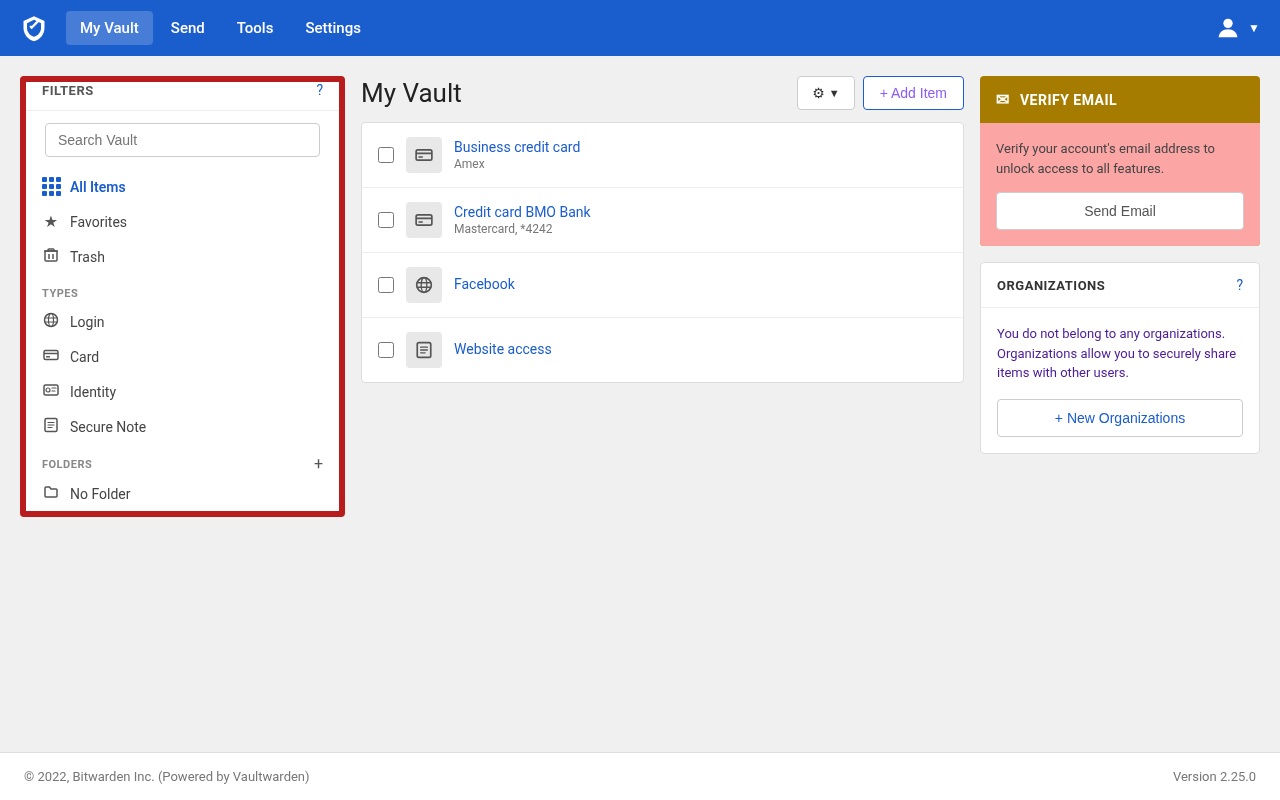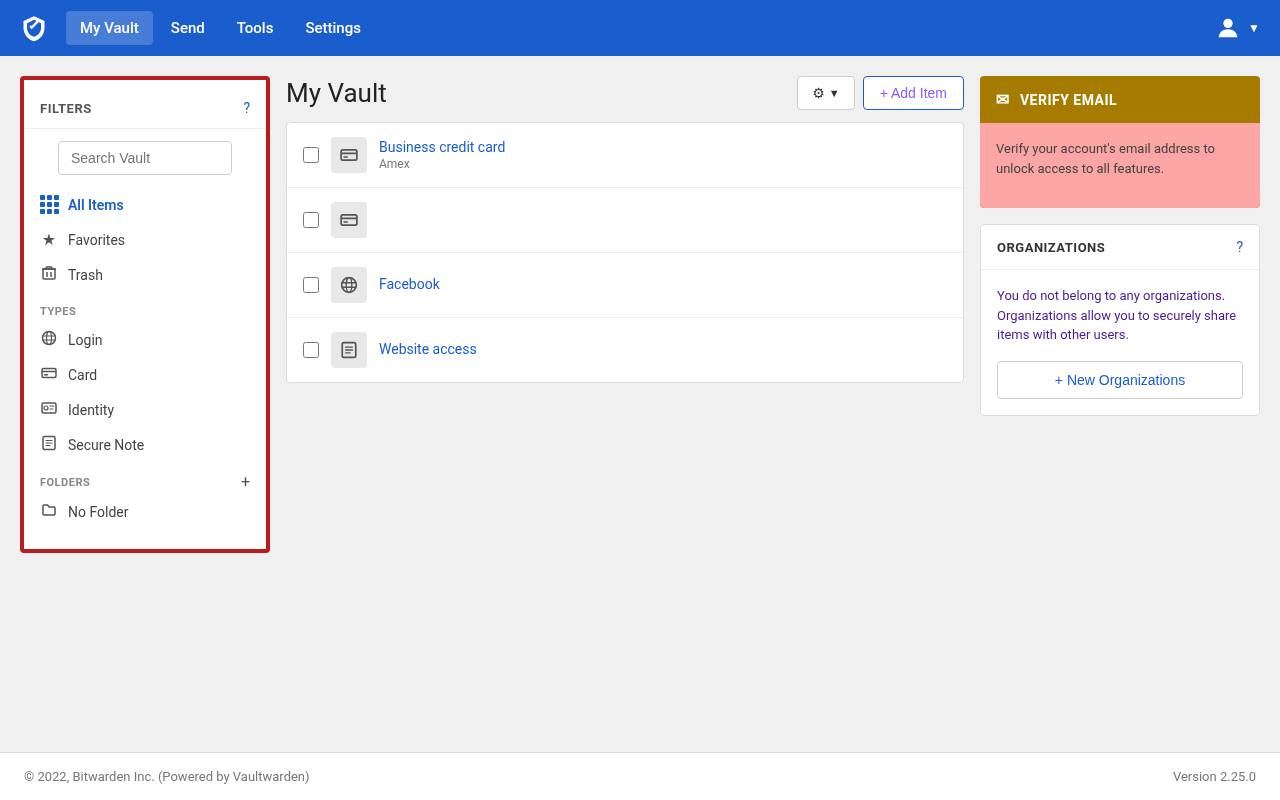--- a/index.html
+++ b/index.html
@@ -43,44 +43,44 @@
       padding: 20px;
       gap: 16px;
       max-width: 1280px;
       width: 100%;
       margin: 0 auto;
     }
 
     
     .sidebar {
       background: #fff;
-      border: 4px solid #b91c1c;
-      border-radius: 4px;
-      width: 250px;
+      border: 6px solid #b91c1c;
+      border-radius: 4px;
+      width: 325px;
       flex-shrink: 0;
-      padding: 20px 0;
+      padding: 0 0;
       align-self: flex-start;
     }
     .sidebar-header {
       display: flex;
       align-items: center;
       justify-content: space-between;
       padding: 0 16px 12px 16px;
       border-bottom: 1px solid #eee;
     }
     .sidebar-title {
       font-size: 13px;
       font-weight: 700;
       color: #555;
       letter-spacing: 0.5px;
       text-transform: uppercase;
     }
     .sidebar-help { color: #1a5dcc; cursor: pointer; }
     .search-box {
-      margin: 12px 34px;
+      margin: 12px 19px;
     }
     .search-input {
       width: 100%;
       padding: 8px 12px;
       border: 1px solid #ccc;
       border-radius: 4px;
       font-size: 14px;
       color: #666;
       outline: none;
     }
@@ -457,20 +457,24 @@
 
       <div class="vault-item">
         <input type="checkbox" class="vault-checkbox" style="">
         <div class="vault-icon">
           <svg width="18" height="18" viewBox="0 0 16 16" fill="none">
             <rect x="1" y="3.5" width="14" height="9" rx="1.5" stroke="#555" stroke-width="1.5" fill="none"></rect>
             <path d="M1 6.5h14" stroke="#555" stroke-width="1.5"></path>
             <rect x="3" y="9" width="4" height="1.5" rx="0.5" fill="#555"></rect>
           </svg>
         </div>
+        <div class="vault-info">
+          <a class="vault-name">Credit card BMO Bank</a>
+          <div class="vault-sub">Mastercard, *4242</div>
+        </div>
       </div>
 
       <div class="vault-item">
         <input type="checkbox" class="vault-checkbox" style="">
         <div class="vault-icon">
           <svg width="18" height="18" viewBox="0 0 16 16" fill="none">
             <circle cx="8" cy="8" r="6.5" stroke="#555" stroke-width="1.5"></circle>
             <ellipse cx="8" cy="8" rx="2.5" ry="6.5" stroke="#555" stroke-width="1.2"></ellipse>
             <path d="M1.5 6h13M1.5 10h13" stroke="#555" stroke-width="1.2"></path>
           </svg>
@@ -499,20 +503,21 @@
 
   <div class="right-panel">
 
     <div class="verify-email-card">
       <div class="verify-email-header">
         <span style="font-size:16px;">✉</span>
         <span>VERIFY EMAIL</span>
       </div>
       <div class="verify-email-body">
         <p class="verify-email-text">Verify your account's email address to unlock access to all features.</p>
+        <button class="btn-send-email">Send Email</button>
       </div>
     </div>
 
     <div class="org-card">
       <div class="org-card-header">
         <span class="org-card-title">ORGANIZATIONS</span>
         <span style="color:#1a5dcc; cursor:pointer;">?</span>
       </div>
       <div class="org-card-body">
         <p class="org-card-text">You do not belong to any organizations. Organizations allow you to securely share items with other users.</p>

